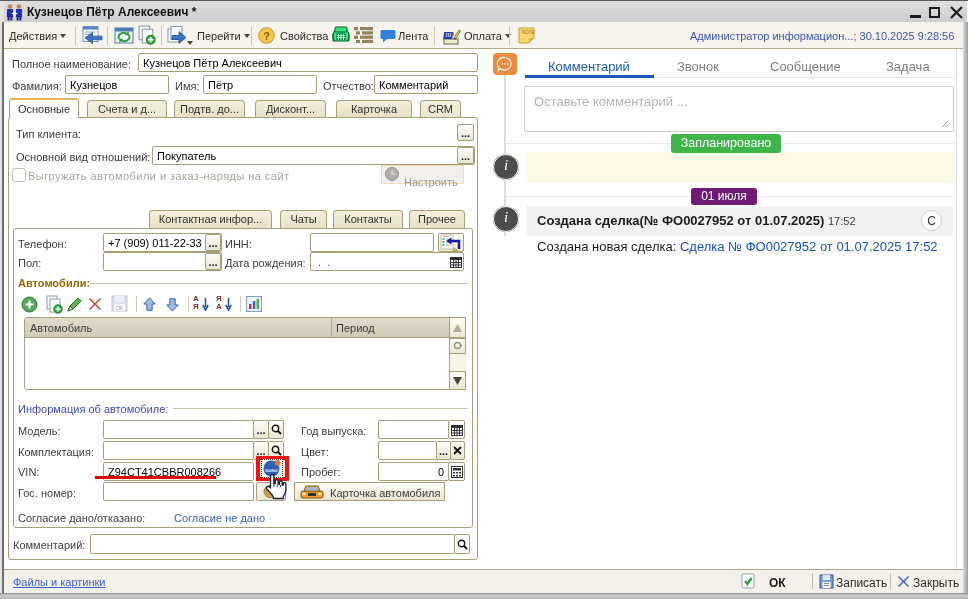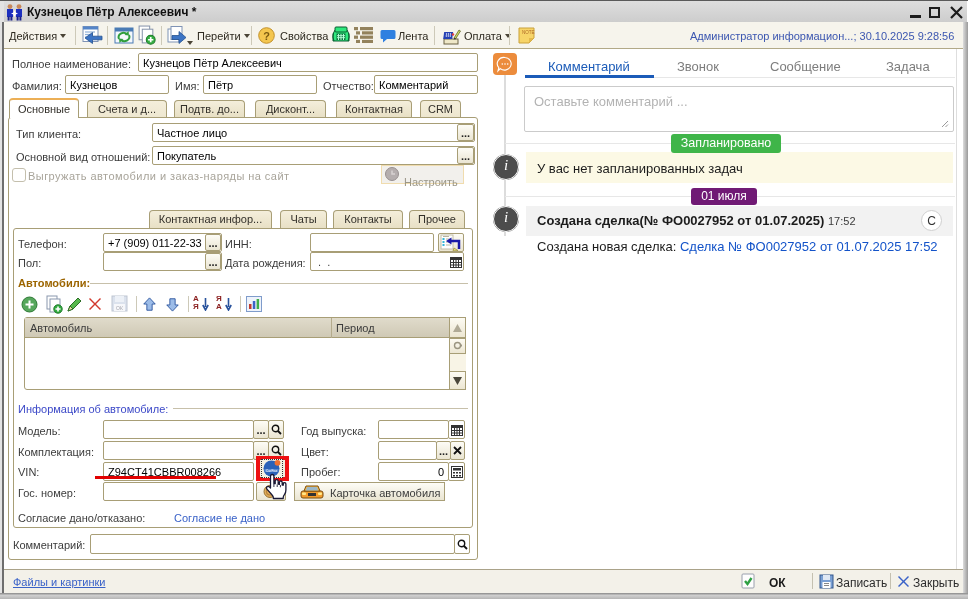--- a/index.html
+++ b/index.html
@@ -174,26 +174,25 @@
   <div class="inp" style="left:65px;top:75px;width:104px;height:19px">Кузнецов</div>
   <div class="lbl" style="left:175px;top:80px">Имя:</div>
   <div class="inp" style="left:203px;top:75px;width:114px;height:19px">Пётр</div>
   <div class="lbl" style="left:323px;top:80px">Отчество:</div>
   <div class="inp" style="left:374px;top:75px;width:104px;height:19px">Комментарий</div>
 
   <div class="tab active" style="left:9px;top:98px;width:70px;height:20px;line-height:18px">Основные</div>
   <div class="tab" style="left:87px;top:100px;width:80px;height:36px;line-height:16px">Счета и д...</div>
   <div class="tab" style="left:174px;top:100px;width:71px;height:18px;line-height:16px">Подтв. до...</div>
   <div class="tab" style="left:255px;top:100px;width:71px;height:18px;line-height:16px">Дисконт...</div>
-  <div class="tab" style="left:336px;top:100px;width:76px;height:18px;line-height:16px">Контактная</div>
+  <div class="tab" style="left:336px;top:100px;width:76px;height:18px;line-height:16px">Карточка</div>
   <div class="tab" style="left:420px;top:100px;width:41px;height:31px;line-height:16px">CRM</div>
   <div class="box" style="left:8px;top:117px;width:470px;height:443px"></div>
 
   <div class="lbl" style="left:16px;top:128px">Тип клиента:</div>
-  <div class="inp" style="left:152px;top:123px;width:323px;height:19px">Частное лицо</div>
   <div class="fbtn" style="left:457px;top:124px;width:17px;height:17px">
       <span class="dots">...</span>
     </div>
   <div class="lbl" style="left:16px;top:151px">Основной вид отношений:</div>
   <div class="inp" style="left:152px;top:146px;width:323px;height:19px">Покупатель</div>
   <div class="fbtn" style="left:457px;top:147px;width:17px;height:17px">
       <span class="dots">...</span>
     </div>
   <div class="abs" style="left:12px;top:168px;width:14px;height:14px;border:1px solid #c4bfad;border-radius:3px;background:#fff"></div>
   <div class="lbl" style="left:28px;top:170px;color:#a8a49a;letter-spacing:0.45px">Выгружать автомобили и заказ-наряды на сайт</div>
@@ -453,21 +452,20 @@
   <div class="abs" style="left:525px;top:75px;width:129px;height:3px;background:#1b5bb8"></div>
   <div class="abs" style="left:524px;top:86px;width:430px;height:46px;border:1px solid #cbcbcb;border-radius:2px"></div>
   <div class="abs" style="left:534px;top:94px;font-size:13px;color:#b3b3b3">Оставьте комментарий ...</div>
   <svg class="abs" style="left:941px;top:120px" width="8" height="8" viewBox="0 0 8 8">
       <path d="M7 1 L1 7 M7 4.5 L4.5 7" stroke="#9a9a9a" stroke-width="1"></path>
     </svg>
   <div class="rline" style="left:505px;top:143px;width:450px"></div>
   <div class="pill" style="left:671px;top:134px;width:110px;height:19px;line-height:19px;background:#3fb549">Запланировано</div>
   <div class="infocirc" style="left:493px;top:154px"></div>
   <div class="abs" style="left:526px;top:152px;width:427px;height:31px;background:#fcf9e5"></div>
-  <div class="abs" style="left:537px;top:161px;font-size:13px;color:#1c1c1c;white-space:nowrap">У вас нет запланированных задач</div>
   <div class="rline" style="left:505px;top:196px;width:450px"></div>
   <div class="pill" style="left:691px;top:188px;width:66px;height:17px;line-height:17px;background:#701a75;font-size:12px">01 июля</div>
   <div class="infocirc" style="left:493px;top:206px"></div>
   <div class="abs" style="left:526px;top:206px;width:427px;height:30px;background:#f2f2f2"></div>
   <div class="abs" style="left:537px;top:213px;font-size:13px;font-weight:bold;color:#1c1c1c;white-space:nowrap">Создана сделка(№ ФО0027952 от 01.07.2025) <span style="font-weight:normal;font-size:11px;color:#3c3c3c">17:52</span></div>
   <div class="abs" style="left:921px;top:210px;width:21px;height:21px;border-radius:50%;background:#fff;border:1px solid #cfcfcf;font-size:12px;color:#333;text-align:center;line-height:20px">С</div>
   <div class="abs" style="left:537px;top:239px;font-size:13px;color:#1c1c1c;white-space:nowrap">Создана новая сделка: <span style="color:#1353c9">Сделка № ФО0027952 от 01.07.2025 17:52</span></div>
   <div class="abs" style="left:956px;top:49px;width:1px;height:520px;background:#dedede"></div>
   <div id="botbar"></div>
   <div class="abs link" style="left:13px;top:576px;font-size:11px;text-decoration:underline">Файлы и картинки</div>

